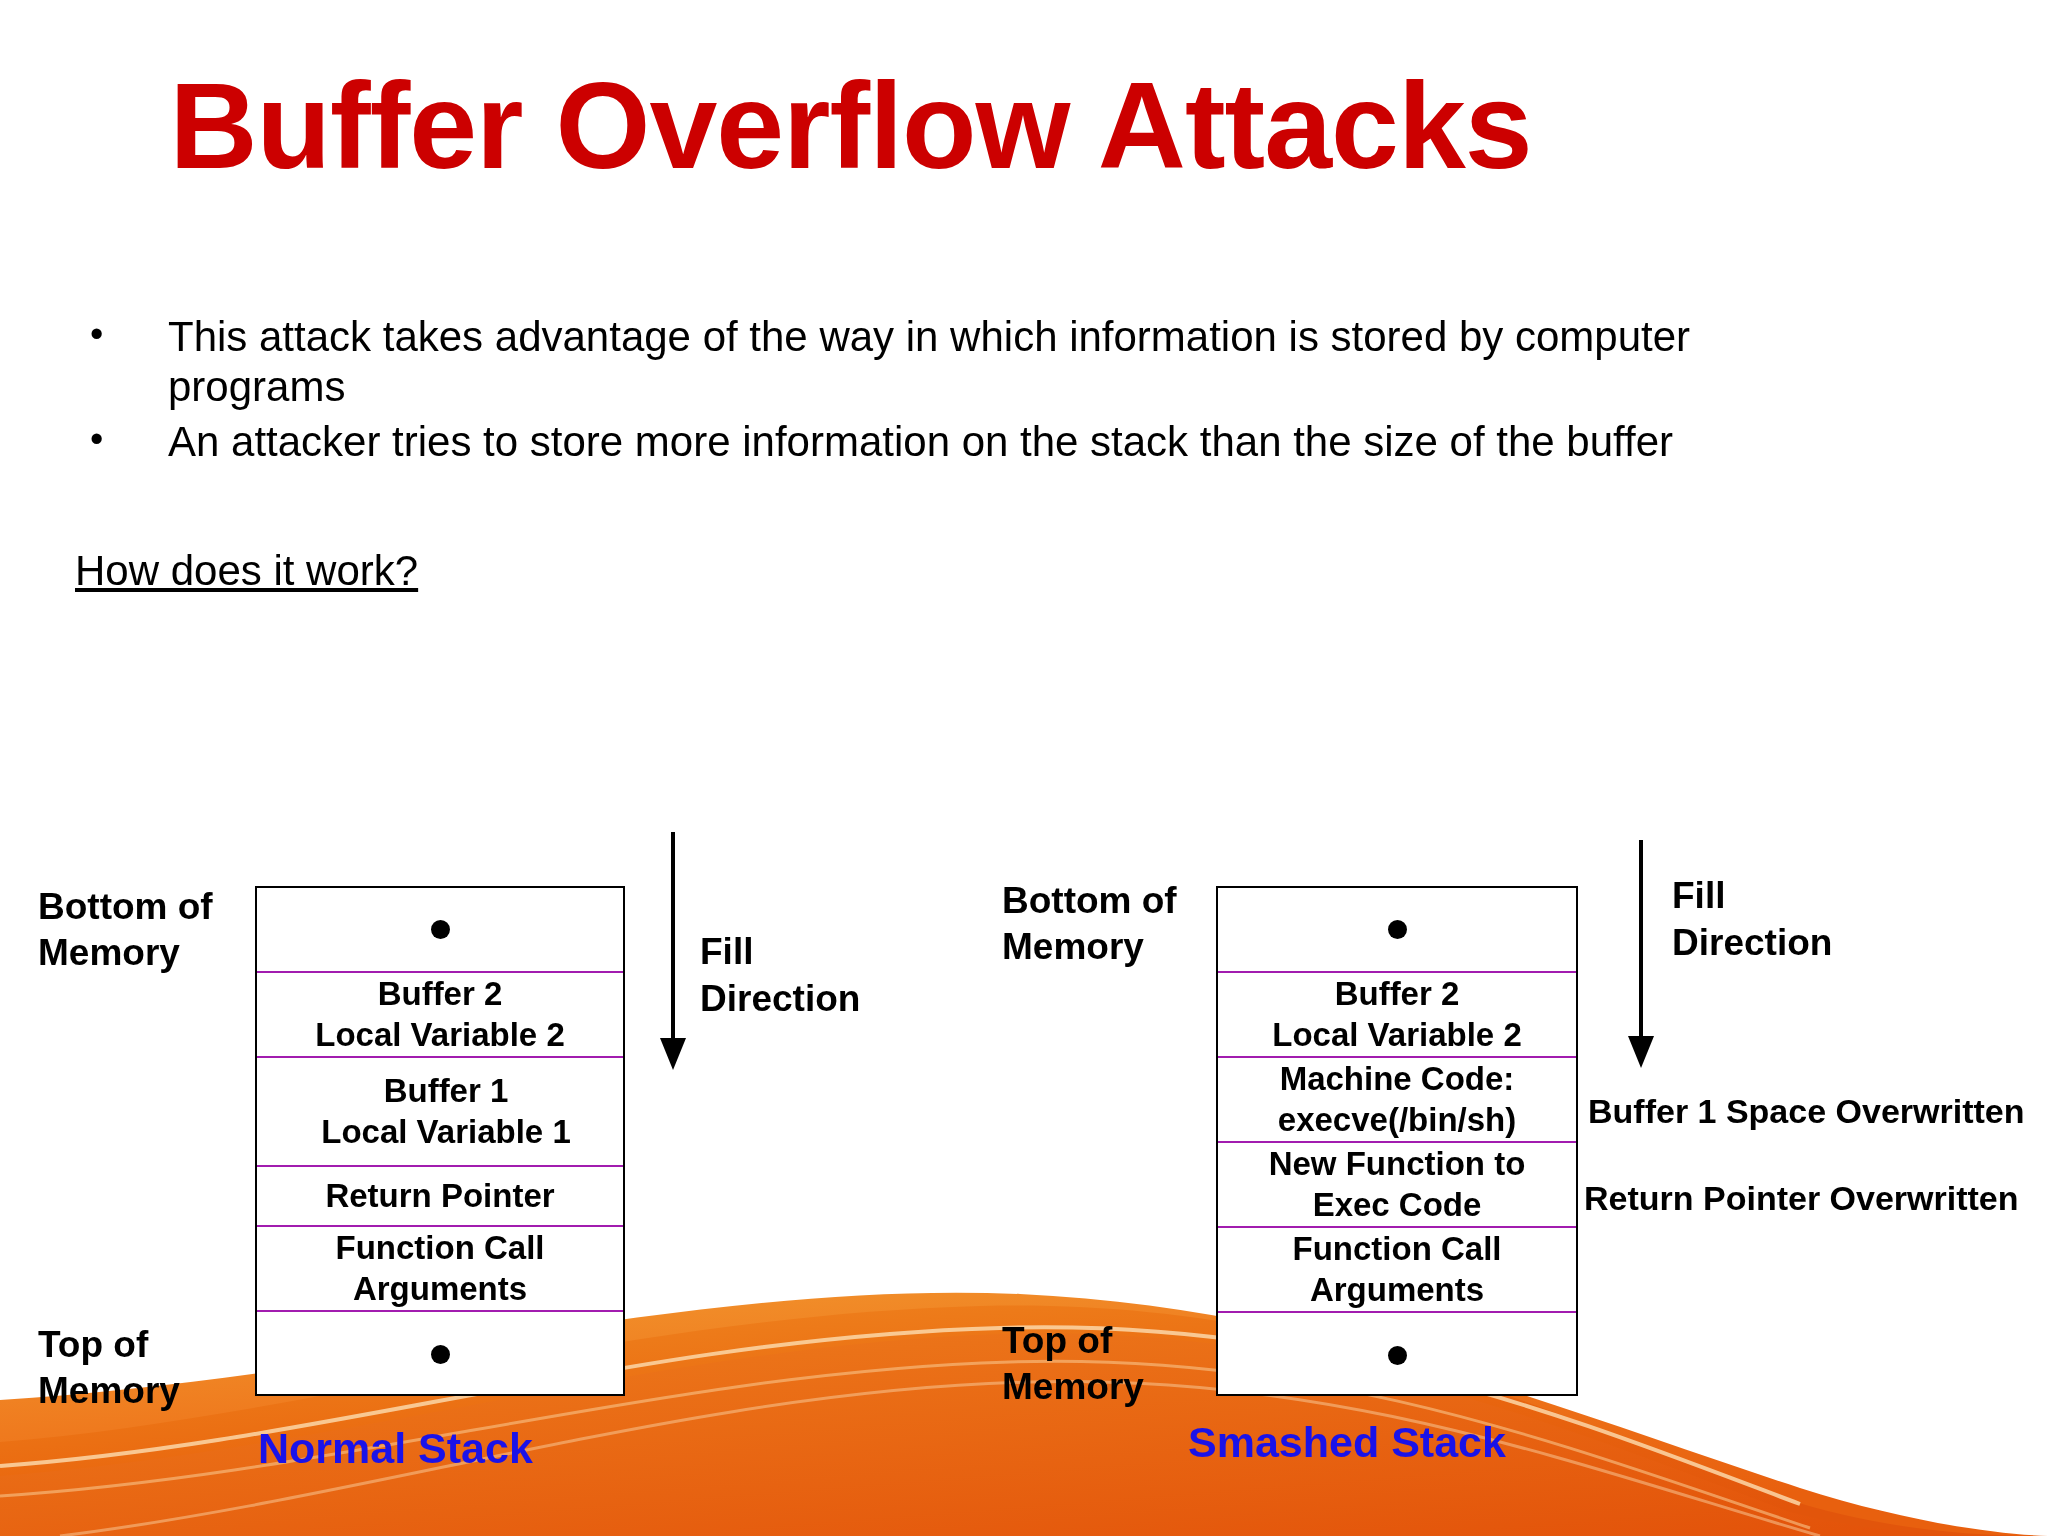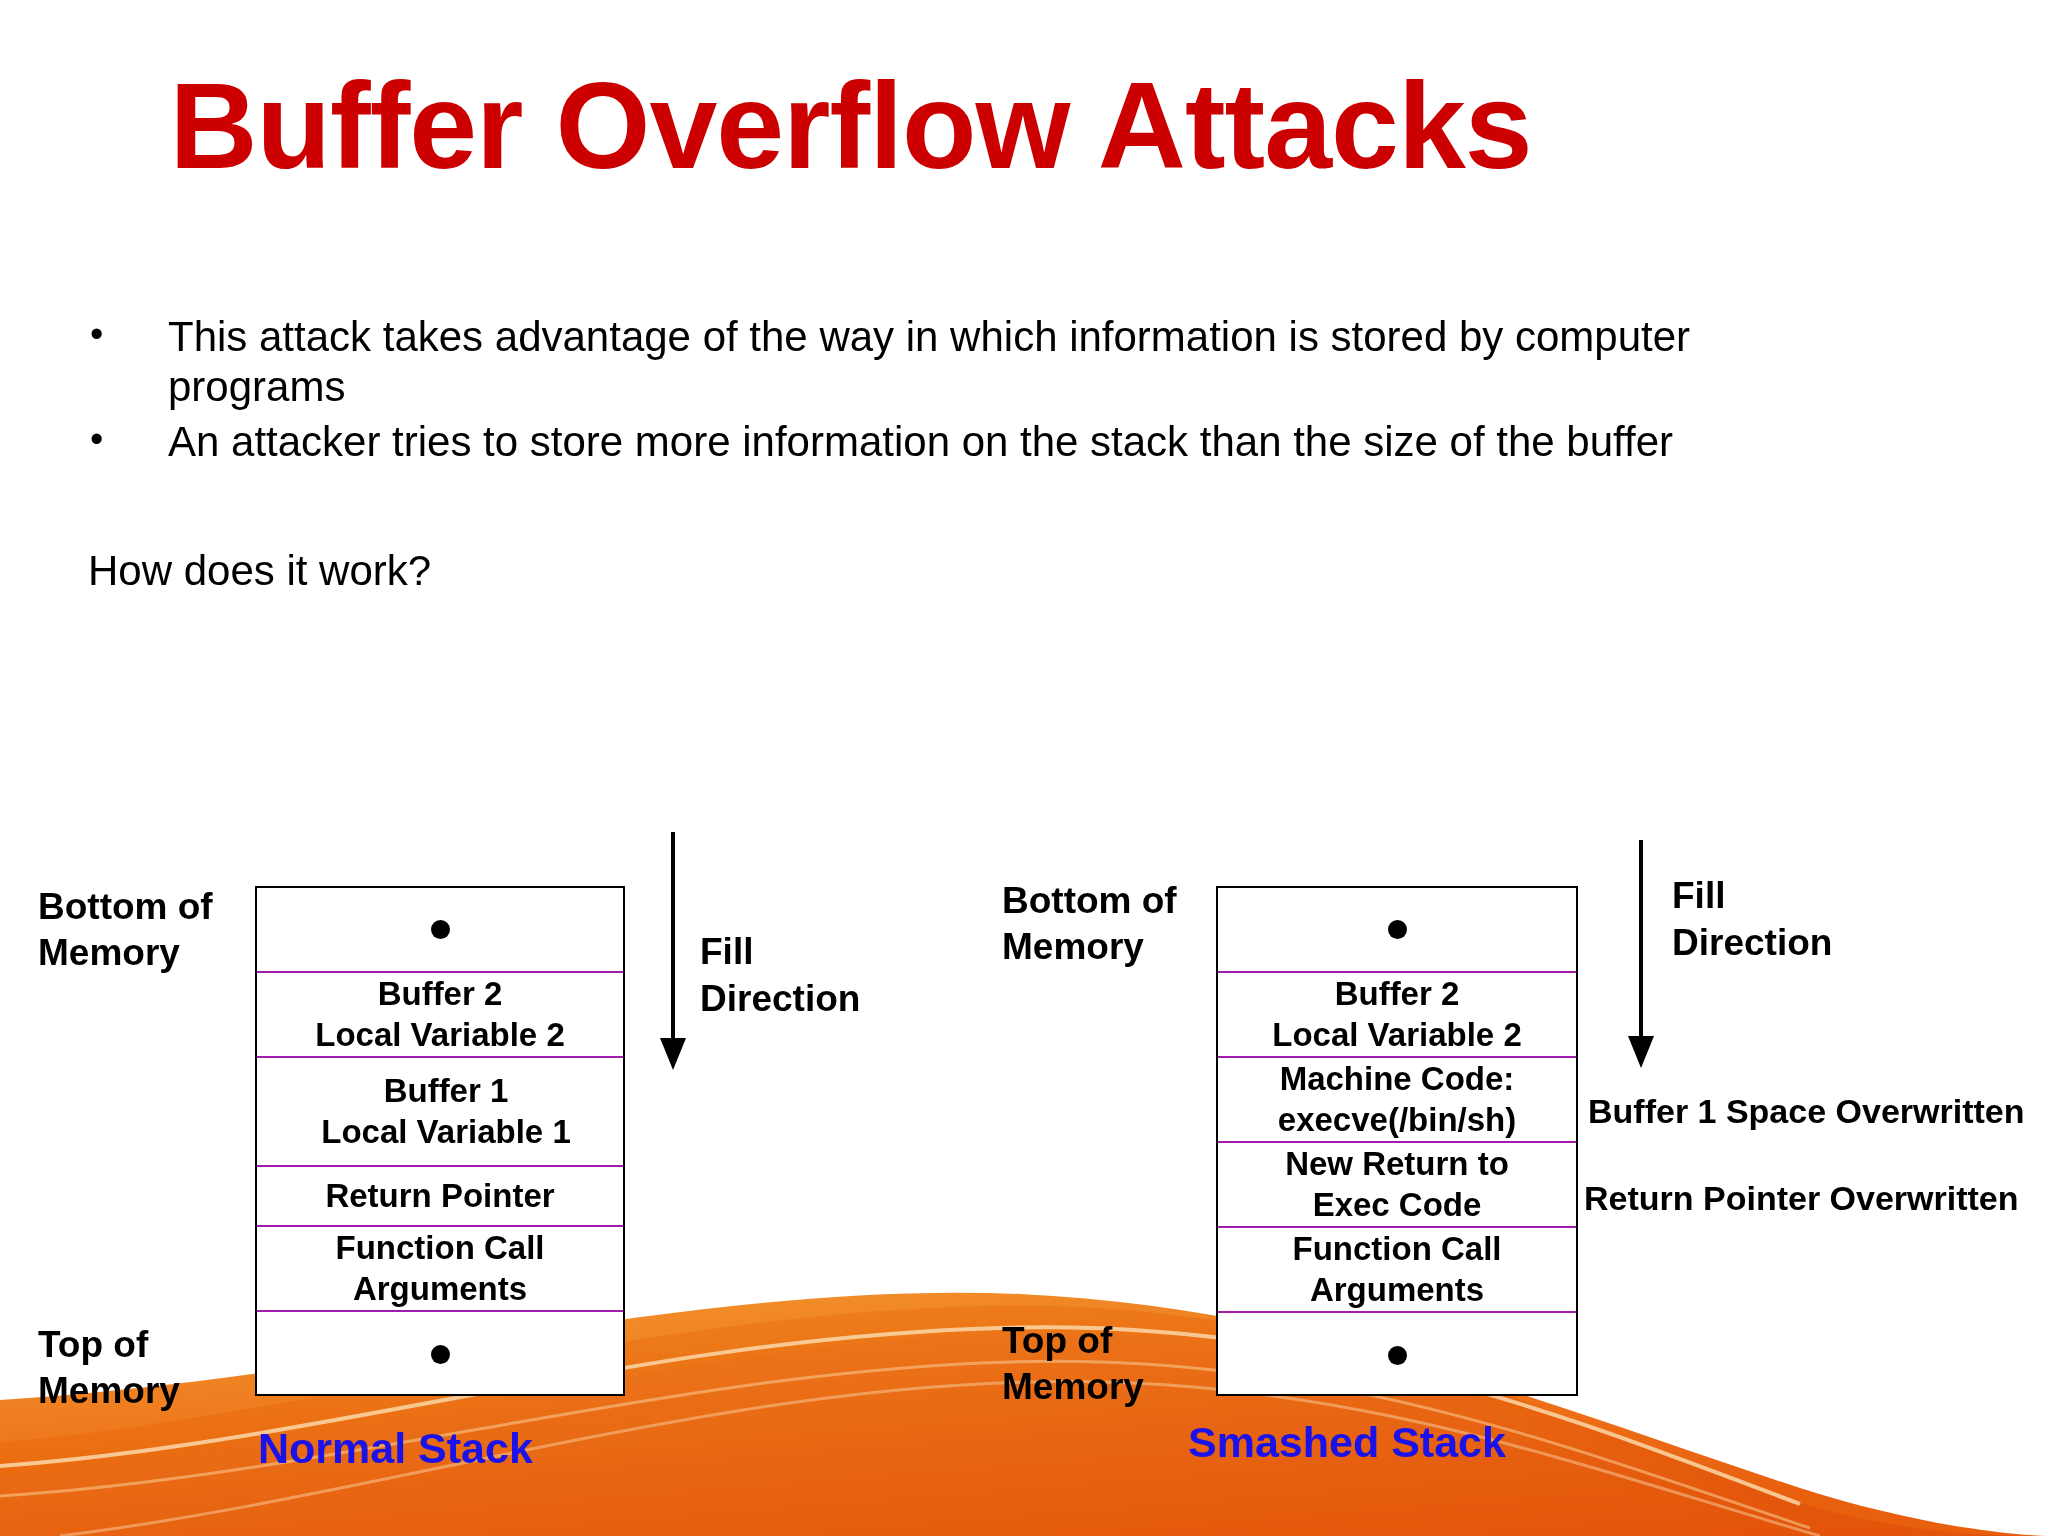--- a/index.html
+++ b/index.html
@@ -55,26 +55,27 @@
     text-align: left;
     padding-left: 10px;
     box-sizing: border-box;
   }
   .bullet-text {
     flex: 1 1 auto;
     max-width: 1700px;
   }
   #howline {
     position: absolute;
-    left: 88px;
+    left: 75px;
     top: 546px;
     color: #000000;
     font-size: 42px;
     line-height: 1.2;
     white-space: nowrap;
+    text-decoration: underline;
   }
 
   
   #wave {
     position: absolute;
     left: 0;
     top: 1290px;
     width: 2048px;
     height: 246px;
     z-index: 0;
@@ -270,21 +271,21 @@
     </div>
     <div class="stack-row" style="height:85px;">
       <span>Buffer 2</span>
       <span class="line2">Local Variable 2</span>
     </div>
     <div class="stack-row" style="height:85px;">
       <span>Machine Code:</span>
       <span class="line2">execve(/bin/sh)</span>
     </div>
     <div class="stack-row" style="height:85px;">
-      <span>New Return to</span>
+      <span>New Function to</span>
       <span class="line2">Exec Code</span>
     </div>
     <div class="stack-row" style="height:85px;">
       <span>Function Call</span>
       <span class="line2">Arguments</span>
     </div>
     <div class="stack-row" style="height:85px;">
       <span class="dot"></span>
     </div>
   </div>

